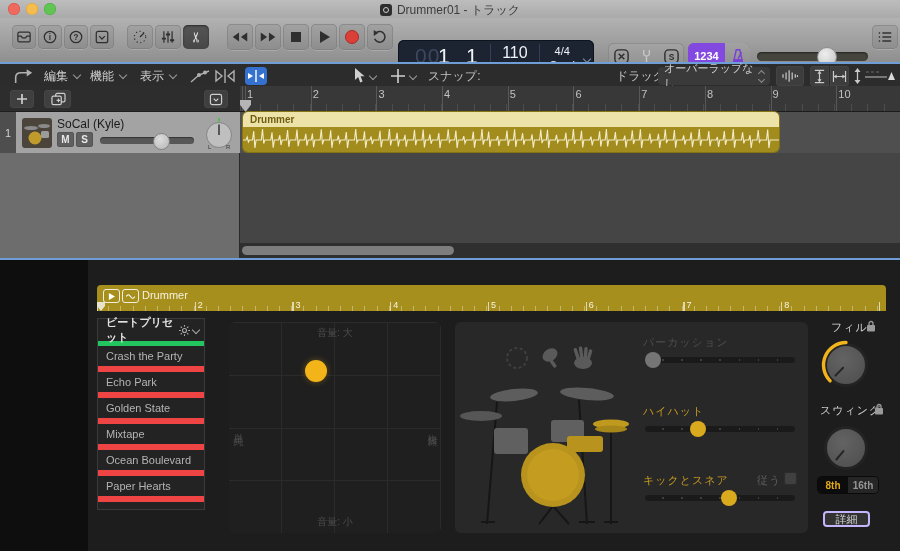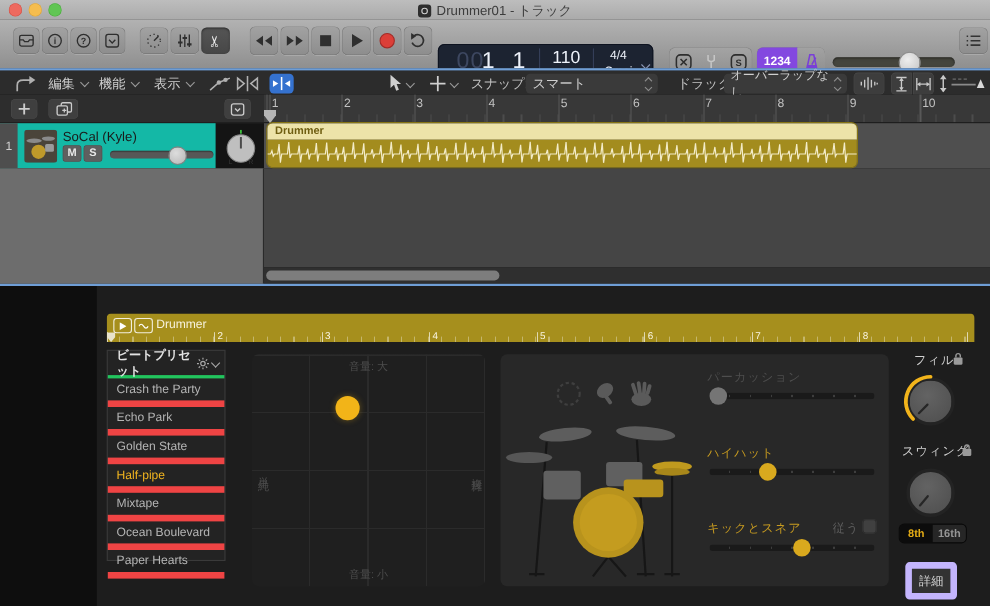--- a/index.html
+++ b/index.html
@@ -47,63 +47,63 @@
          background-image:repeating-linear-gradient(90deg,#585858 0 1px,transparent 1px 65.7px),
                           repeating-linear-gradient(90deg,transparent 0 15.4px,#4c4c4c 15.4px 16.4px);
          background-position:5px 0,5px 0;background-size:100% 100%,100% 8px;background-repeat:repeat-x;background-position-y:0,18px}
   .rn{position:absolute;top:2px;font-size:11px;color:#c2c2c2}
   .playhead-top{left:240px;top:100px;width:11px;height:12px;background:#b5b5b5;clip-path:polygon(0 0,100% 0,100% 40%,50% 100%,0 40%)}
   
   .lane{left:240px;top:112px;width:660px;height:41px;background:#4f4f4f}
   .tracks-bg{left:240px;top:153px;width:660px;height:90px;background:#454545}
   .scroll-strip{left:240px;top:243px;width:660px;height:15px;background:#2f2f2f}
   .scroll-pill{left:242px;top:246px;width:212px;height:9px;border-radius:5px;background:#7d7d7d}
-  .track-header{left:0;top:112px;width:196px;height:41px;background:#14b8a6}
+  .track-header{left:0;top:112px;width:240px;height:41px;background:#a3a3a3}
   .track-numstrip{left:0;top:112px;width:16px;height:41px;background:#4e4e4e;color:#d0d0d0;font-size:11px;display:flex;align-items:center;justify-content:center}
   .leftcol-rest{left:0;top:153px;width:240px;height:105px;background:#6d6d6d;border-right:1px solid #2a2a2a;box-sizing:border-box}
   .ms{width:17px;height:15px;border-radius:3px;background:#5f5f5f;color:#e8e8e8;font-size:10px;font-weight:bold;display:flex;align-items:center;justify-content:center;box-shadow:inset 0 0 0 .5px #4a4a4a}
   .tvol-track{left:100px;top:137px;width:94px;height:7px;border-radius:4px;background:#575757;box-shadow:inset 0 1px 1px rgba(0,0,0,.4)}
   .tvol-knob{width:15px;height:15px;border-radius:50%;background:radial-gradient(circle at 40% 35%,#ddd,#b5b5b5);border:1px solid #828282;top:133px}
   .region{left:243px;top:112px;width:536px;height:40px;border-radius:5px;overflow:hidden;box-shadow:0 0 0 1px #857314}
   .region-head{height:15px;background:#ede3a9;color:#6f5e12;font-size:10px;font-weight:bold;line-height:15px;padding-left:7px}
   .region-body{height:25px;background:#a38c1e}
   .focus-line{left:0;top:258px;width:900px;height:2px;background:#6f9ed6}
   
   .bottom{left:0;top:260px;width:900px;height:291px;background:#0e0e0e}
   .editor-bg{left:88px;top:260px;width:812px;height:291px;background:#1d1d1d}
   .eruler{left:97px;top:285px;width:789px;height:26px;background:#a68f1d;border-radius:4px 4px 0 0;
           background-image:repeating-linear-gradient(90deg,rgba(255,255,255,.65) 0 1px,transparent 1px 97.75px),
                            repeating-linear-gradient(90deg,transparent 0 11.2px,rgba(255,255,255,.35) 11.2px 12.2px);
           background-size:100% 9px,100% 5px;background-repeat:repeat-x;background-position:0 100%,0 100%}
   .ern{position:absolute;bottom:1px;font-size:9px;color:#faf5e2}
   .ebox{width:15px;height:12px;border:1.2px solid rgba(255,255,255,.85);border-radius:3px;display:flex;align-items:center;justify-content:center}
   .eplayhead{left:97px;top:302px;width:8px;height:9px;background:#e8e3cc;clip-path:polygon(0 0,100% 0,100% 45%,50% 100%,0 45%)}
   .presets{left:97px;top:318px;width:108px;height:192px;background:#232323;border:1px solid #3a3a3a;box-sizing:border-box;font-size:11px}
-  .preset-head{height:22px;border-bottom:3px solid #22c55e;color:#e2e2e2;font-weight:bold;display:flex;align-items:center;padding:0 5px 0 8px;}
+  .preset-head{height:22px;border-bottom:5px solid #22c55e;color:#e2e2e2;font-weight:bold;display:flex;align-items:center;padding:0 5px 0 8px;}
   .preset-item{height:20px;line-height:20px;padding-left:8px;color:#b4b4b4;border-bottom:6px solid #ef4444}
   .preset-item.selected{color:#f0b41f}
   .xypad{left:229px;top:322px;width:212px;height:211px;background:#1f1f1f;border-radius:6px;
          background-image:repeating-linear-gradient(90deg,transparent 0 52px,#2b2b2b 52px 53px),
                           repeating-linear-gradient(0deg,transparent 0 51.7px,#2b2b2b 51.7px 52.7px)}
   .xylab{position:absolute;color:#4c4c4c;font-size:10px}
   .xylab.vert{writing-mode:vertical-rl;letter-spacing:2px}
   .puck{width:22px;height:22px;border-radius:50%;background:#f2b418;box-shadow:0 0 6px rgba(242,180,24,.35)}
   .kitpanel{left:455px;top:322px;width:353px;height:211px;background:#282828;border-radius:6px}
   .kslabel{position:absolute;font-size:11px;letter-spacing:1px}
   .kstrack{position:absolute;width:150px;height:6px;border-radius:3px;background:#1a1a1a;
            background-image:repeating-linear-gradient(90deg,transparent 0 17.5px,#3e3e3e 17.5px 19px);background-size:100% 2px;background-repeat:no-repeat;background-position:0 2px}
   .ksknob{position:absolute;width:16px;height:16px;border-radius:50%}
   .checkbox{width:13px;height:13px;border-radius:3px;background:#404040;box-shadow:inset 0 0 0 1px #2c2c2c}
   .rclabel{position:absolute;color:#d2d2d2;font-size:11px;letter-spacing:1px}
   .knob{width:44px;height:44px;border-radius:50%;background:radial-gradient(circle at 42% 35%,#636363,#4d4d4d);border:3px solid #232323;box-sizing:border-box}
   .knob .ptr{position:absolute;left:50%;top:3px;width:2px;height:13px;margin-left:-1px;background:#262626;transform-origin:1px 16px;border-radius:1px}
   .seg{left:818px;top:477px;width:60px;height:16px;display:flex;border-radius:4px;overflow:hidden;box-shadow:0 0 0 1px #0a0a0a;font-size:10px;font-weight:bold}
   .seg .s8{width:30px;background:#0c0c0c;color:#e2aa15;display:flex;align-items:center;justify-content:center}
   .seg .s16{width:30px;background:#262626;color:#969696;display:flex;align-items:center;justify-content:center}
-  .details{left:823px;top:511px;width:47px;height:34px;background:#323232;border:6px solid #c4b5fd;border-radius:4px;color:#d6d6d6;font-size:11px;display:flex;align-items:center;justify-content:center;box-sizing:border-box}
+  .details{left:823px;top:511px;width:47px;height:16px;background:#323232;border:2px solid #c4b5fd;border-radius:4px;color:#d6d6d6;font-size:11px;display:flex;align-items:center;justify-content:center;box-sizing:border-box}
 </style>
 </head>
 <body>
 
 <div class="abs titlebar">
   <div class="abs tl" style="left:8px;background:#ee6a5f;box-shadow:inset 0 0 0 .5px #d05046"></div>
   <div class="abs tl" style="left:26px;background:#f5bd4f;box-shadow:inset 0 0 0 .5px #d6a13a"></div>
   <div class="abs tl" style="left:44px;background:#61c554;box-shadow:inset 0 0 0 .5px #4aa83e"></div>
   <div class="abs title-wrap">
     <span class="title-icon"></span><span>Drummer01 - トラック</span>
@@ -289,27 +289,20 @@
   </div>
   <svg class="abs" style="left:352px;top:3px" width="14" height="17" viewBox="0 0 14 17">
       <polygon points="3,1 3,13 6.2,10 8.2,15.5 10.6,14.5 8.6,9.3 12.6,9.3" fill="#cfcfcf"></polygon>
     </svg>
   <i class="chev abs" style="left:370px;top:9px"></i>
   <svg class="abs" style="left:390px;top:4px" width="16" height="16" viewBox="0 0 16 16">
       <path d="M8 1v14M1 8h14" stroke="#cfcfcf" stroke-width="1.6"></path>
     </svg>
   <i class="chev abs" style="left:410px;top:9px"></i>
   <span class="abs" style="left:428px;top:4px;color:#c3c3c3">スナップ:</span>
-  <div class="abs pill" style="left:478px;top:3px;width:120px">
-    <span>スマート</span>
-    <span class="stepper">
-        <i class="up"></i>
-        <i class="dn"></i>
-      </span>
-  </div>
   <span class="abs" style="left:616px;top:4px;color:#c3c3c3">ドラッグ:</span>
   <div class="abs pill" style="left:658px;top:3px;width:112px;font-size:11px">
     <span>オーバーラップなし</span>
     <span class="stepper">
         <i class="up"></i>
         <i class="dn"></i>
       </span>
   </div>
   <div class="abs r2btn" style="left:776px;top:2px;width:28px">
     <svg width="18" height="14" viewBox="0 0 20 16">
@@ -459,21 +452,20 @@
             <path d="M6 0v2M6 10v2M0 6h2M10 6h2M1.8 1.8l1.4 1.4M8.8 8.8l1.4 1.4M10.2 1.8L8.8 3.2M3.2 8.8L1.8 10.2"></path>
           </g>
         </svg>
       <i class="chev" style="border-color:#a8a8a8"></i>
     </span>
   </div>
   <div id="preset-items">
       <div class="preset-item">Crash the Party</div>
       <div class="preset-item">Echo Park</div>
       <div class="preset-item">Golden State</div>
-      <div class="preset-item selected">Half-pipe</div>
       <div class="preset-item">Mixtape</div>
       <div class="preset-item">Ocean Boulevard</div>
       <div class="preset-item">Paper Hearts</div>
     </div>
 </div>
 
 <div class="abs xypad">
   <span class="xylab" style="top:4px;left:50%;transform:translateX(-50%)">音量: 大</span>
   <span class="xylab" style="bottom:4px;left:50%;transform:translateX(-50%)">音量: 小</span>
   <span class="xylab vert" style="left:2px;top:50%;transform:translateY(-50%)">単純</span>

